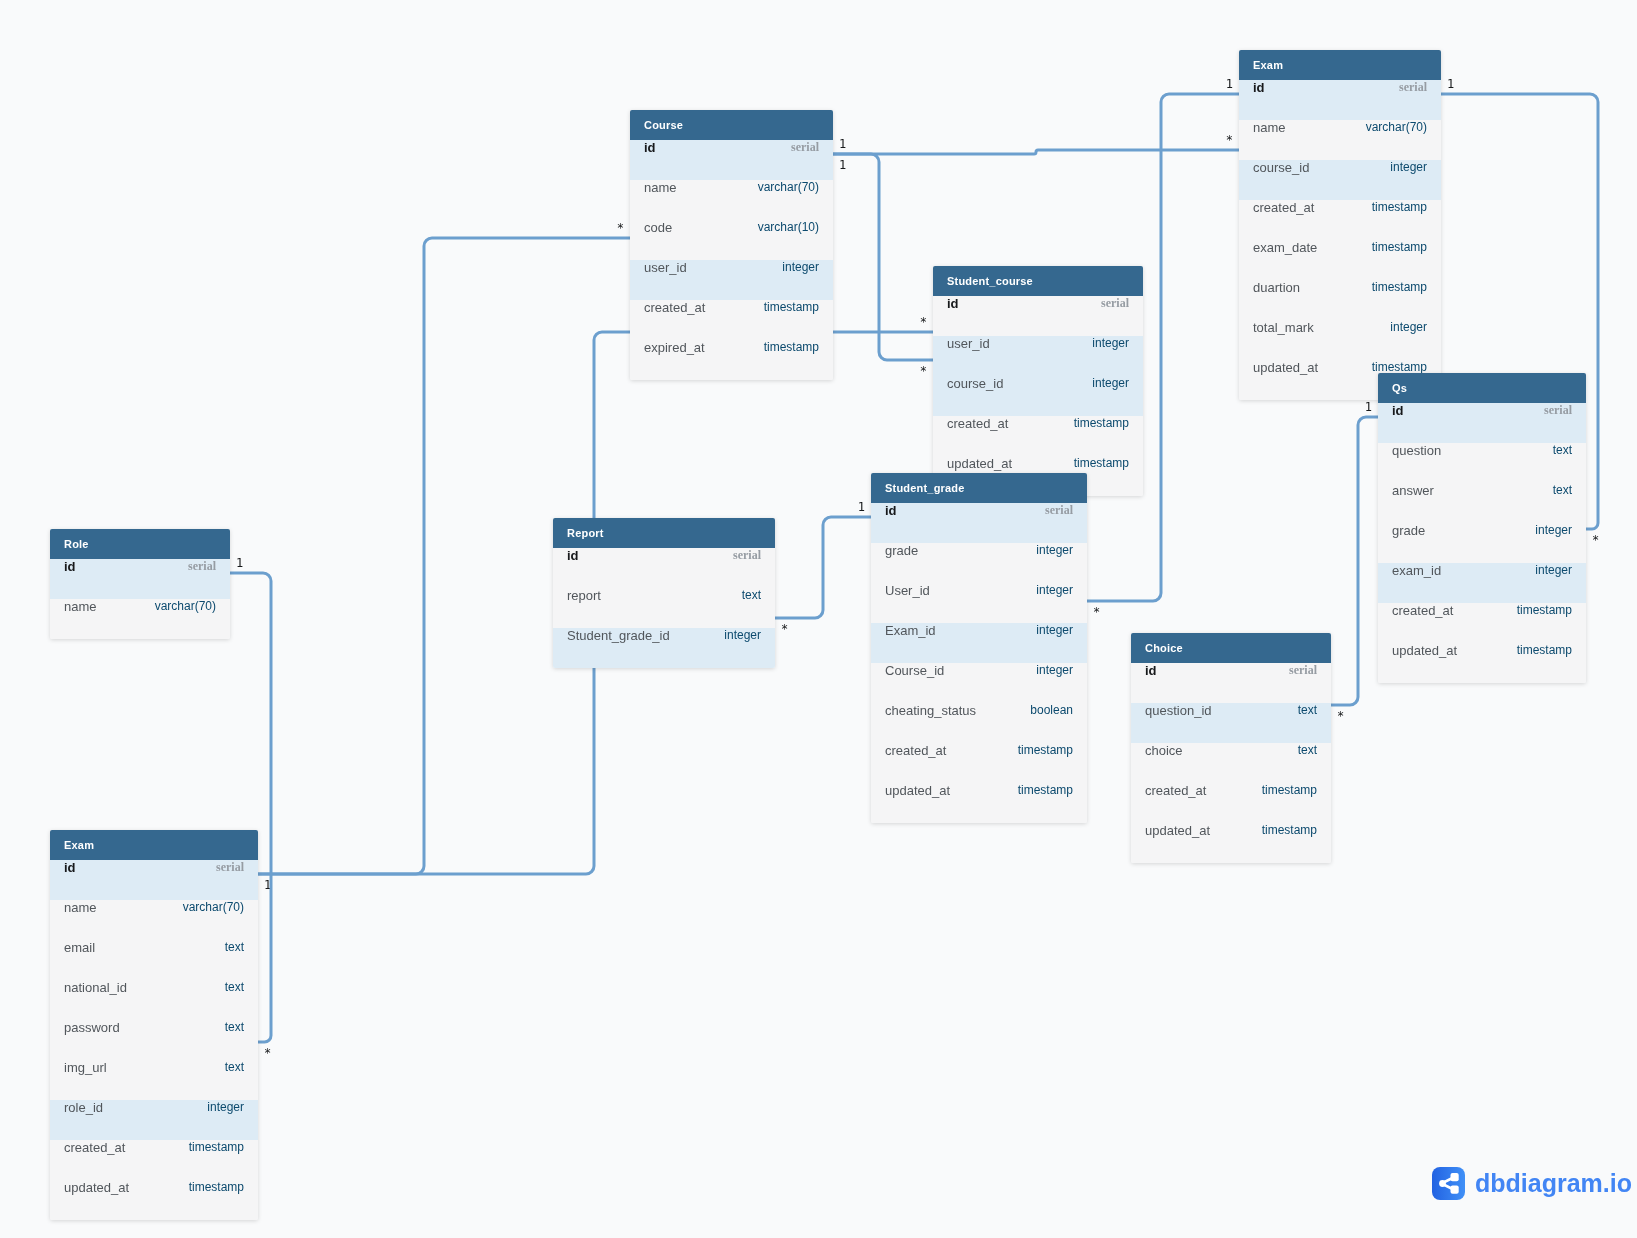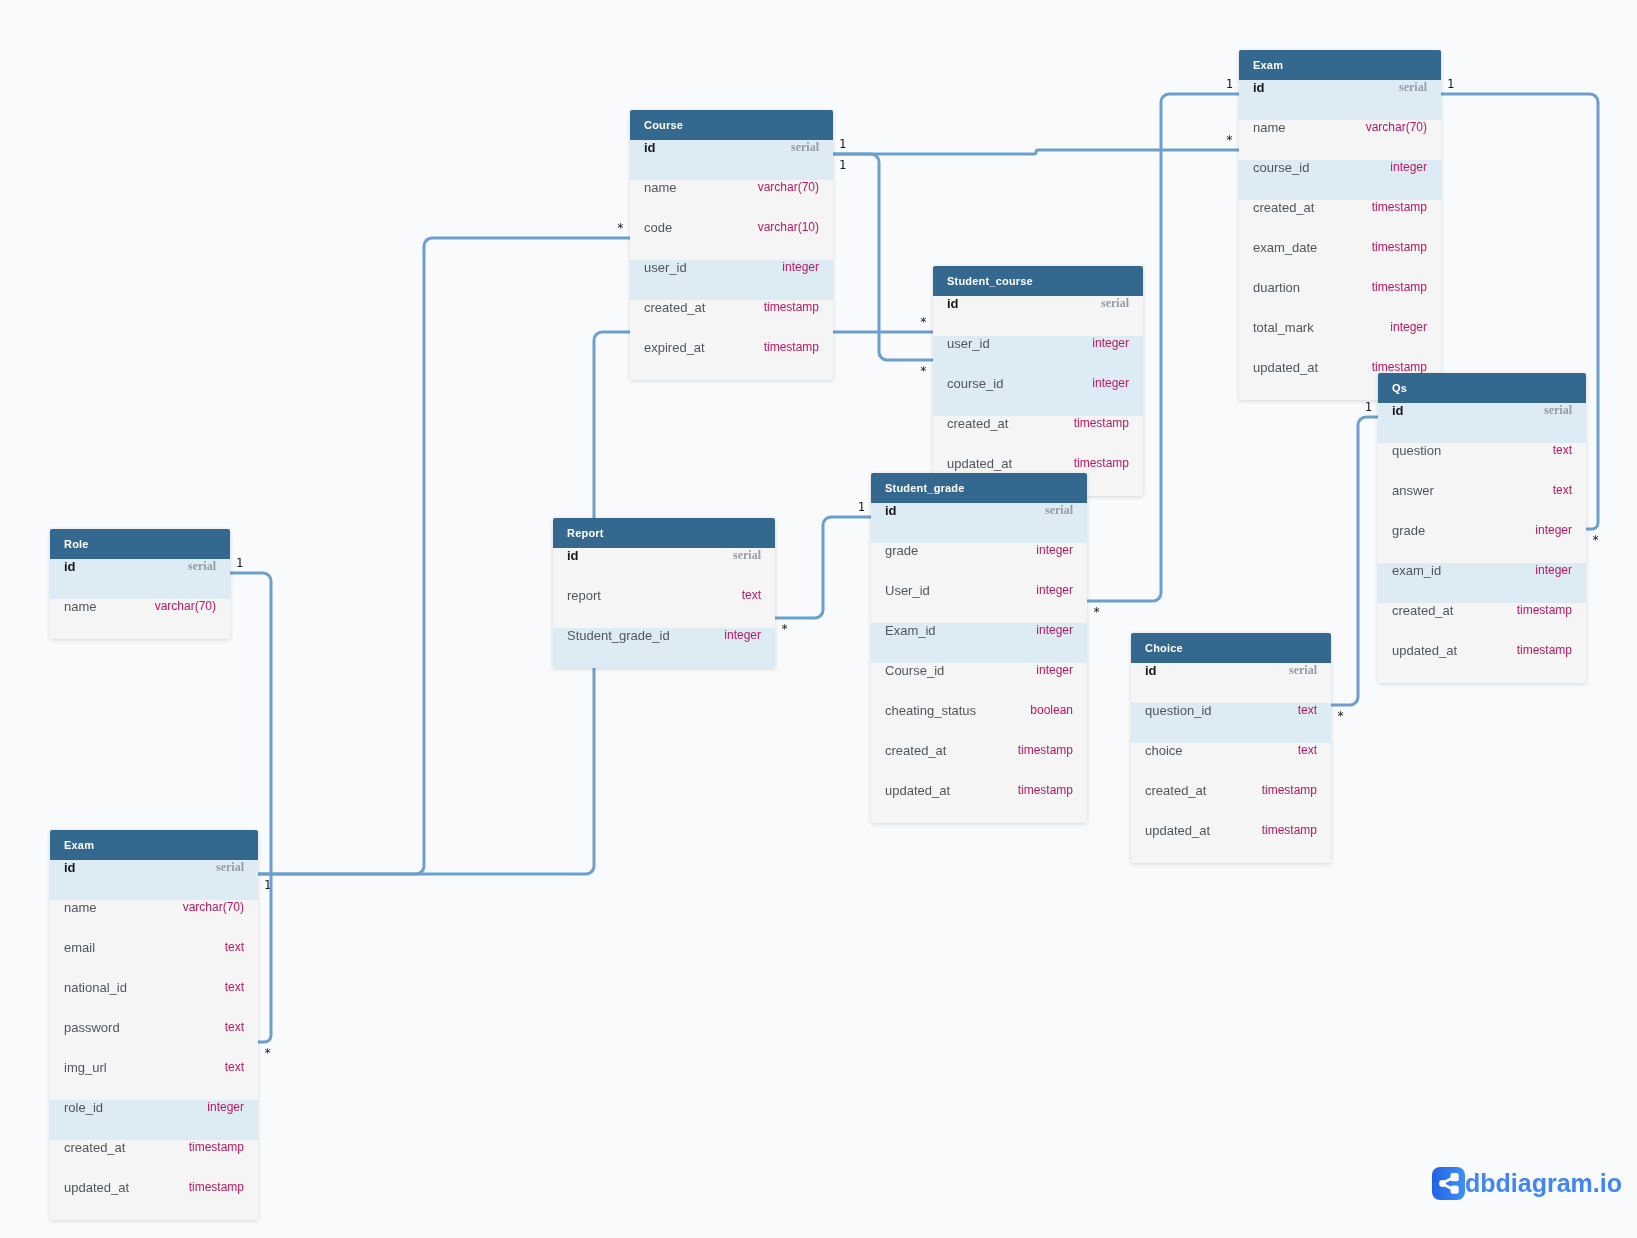--- a/index.html
+++ b/index.html
@@ -6,24 +6,24 @@
   .canvas{position:relative;width:1637px;height:1238px;overflow:hidden;background:var(--page-bg,#f9fafb);}
   .edges{position:absolute;left:0;top:0;}
   .tables{position:absolute;left:0;top:0;width:100%;height:100%;pointer-events:none;}
   .table{position:absolute;pointer-events:auto;box-shadow:0 1px 4px rgba(0,0,0,.15);border-radius:2px;overflow:hidden;}
   .thead{height:30px;line-height:30px;padding:0 14px;background:var(--header-bg,#35688f);color:#fff;
          font-size:11px;font-weight:bold;letter-spacing:.2px;cursor:move;}
   .trow{height:40px;display:flex;align-items:flex-start;justify-content:space-between;
         padding:0 14px;background:var(--row-bg,#f5f5f6);}
   .trow.hl{background:var(--row-hl-bg,#ddebf5);}
   .fname{font-size:13px;color:#51565b;}
-  .ftype{font-size:12px;color:#be185d;}
+  .ftype{font-size:12px;color:#0c4a6e;}
   .trow.pk .fname{font-weight:bold;color:#17191b;}
   .trow.pk .ftype{font-weight:bold;color:#969ca3;font-family:Liberation Serif, serif;}
-  .brand{position:absolute;left:1432px;top:1167px;display:flex;align-items:center;
+  .brand{position:absolute;left:1432px;top:1167px;display:flex;align-items:center;gap:10px;
          text-decoration:none;cursor:pointer;}
   .brand-text{font-size:25px;font-weight:bold;color:var(--brand-color,#4285f4);}
   text.card{font-family:"DejaVu Sans Mono",monospace;font-size:12px;fill:#17191b;}
 </style>
 </head>
 <body>
 
 <div class="canvas">
   <svg id="edges" class="edges" width="1637" height="1238">
       <path d="M833 154 L1034 154 A2 2 0 0 0 1036 152 L1036 152 A2 2 0 0 1 1038 150 L1239 150" fill="none" stroke="#6c9fce" stroke-width="3" stroke-linecap="round"></path>

